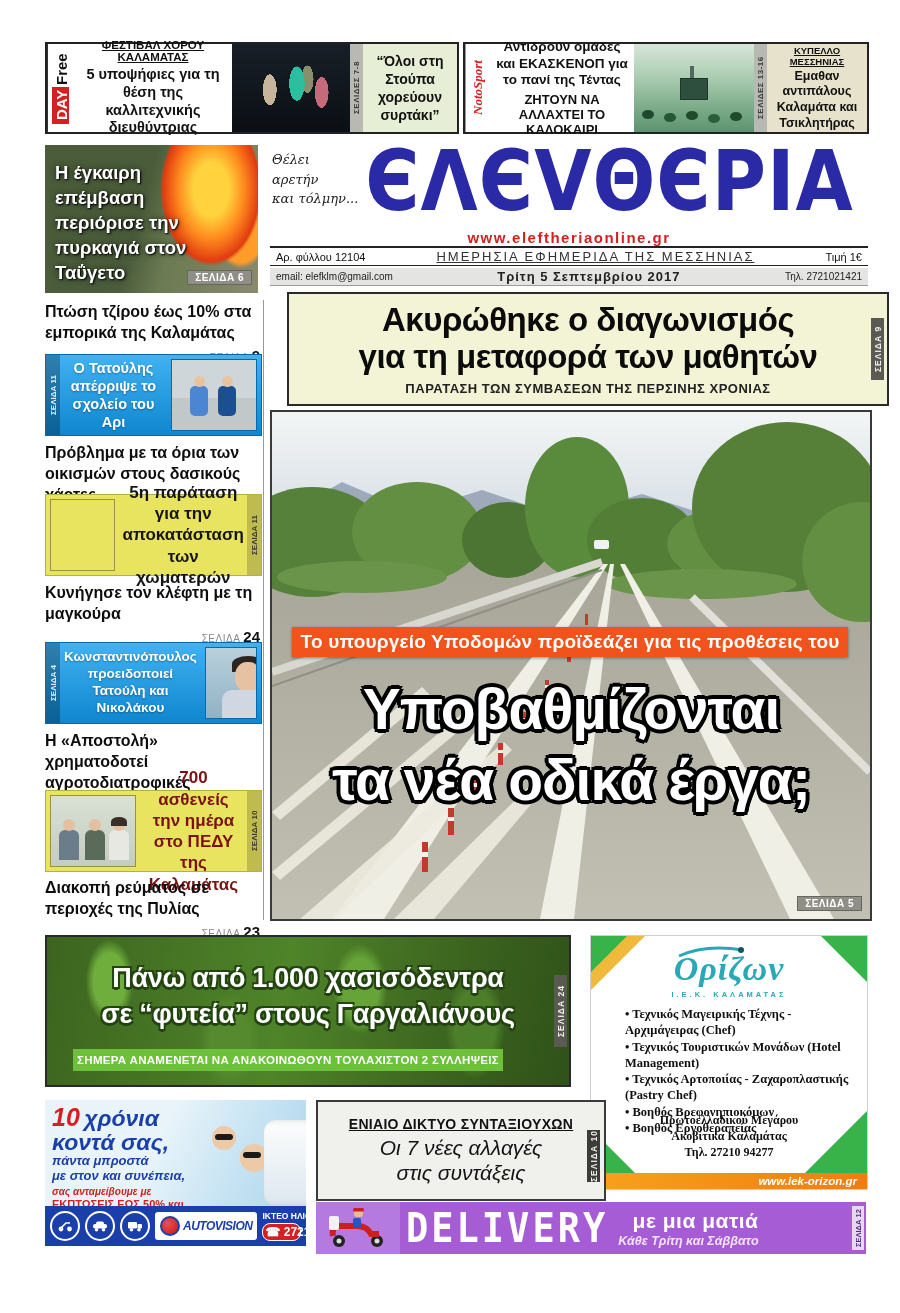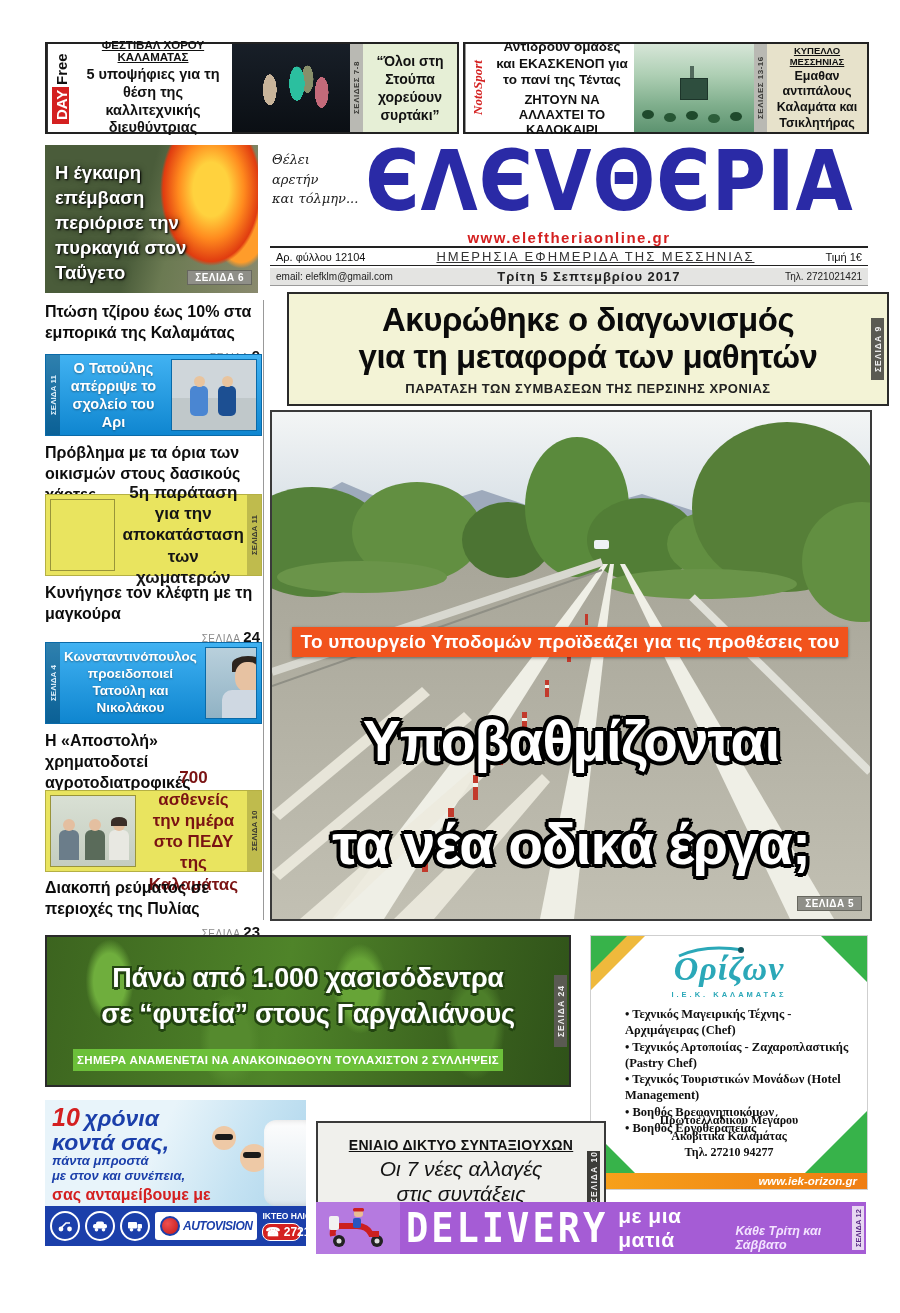--- a/index.html
+++ b/index.html
@@ -118,21 +118,21 @@
   .roadphoto{width:598px;height:507px;border:2px solid #3a3a3a;overflow:hidden;background:#b5b3a6;}
   .roadphoto svg{display:block;}
   .kickerbar{position:absolute;left:20px;top:215px;width:556px;height:30px;
      background:var(--orange,#f1531d);color:#fff;font-weight:bold;font-size:19px;
      display:flex;align-items:center;justify-content:center;letter-spacing:.2px;
      box-shadow:0 1px 3px rgba(0,0,0,.4);}
   .roadheadline{position:absolute;left:0;top:262px;width:100%;text-align:center;color:#fff;font-weight:bold;}
   .roadheadline .h1{font-size:57px;letter-spacing:-1px;line-height:1.25;}
   .roadheadline .h2{font-size:57px;letter-spacing:-1px;line-height:1.25;}
   .outline{text-shadow:-3px -3px 0 #000,3px -3px 0 #000,-3px 3px 0 #000,3px 3px 0 #000,
-           0 4px 0 #000,0 -4px 0 #000,4px 0 0 #000,-4px 0 0 #000;margin-top:32px;}
+           0 4px 0 #000,0 -4px 0 #000,4px 0 0 #000,-4px 0 0 #000;}
   .roadphoto .pagebadge{position:absolute;right:8px;bottom:8px;}
 
   
   .cannabis{width:522px;height:148px;border:2px solid #2a2a2a;overflow:hidden;background:
      radial-gradient(40px 70px at 12% 30%,#6fae3d 0 40%,transparent 60%),
      radial-gradient(50px 80px at 35% 70%,#558a2e 0 40%,transparent 60%),
      radial-gradient(45px 75px at 60% 35%,#67a437 0 40%,transparent 60%),
      radial-gradient(50px 90px at 82% 60%,#4d7f2a 0 40%,transparent 60%),
      linear-gradient(100deg,#3c641f,#4f8429 45%,#3a611e 80%,#2f5219);}
   .cannabis .c1{position:absolute;left:0;top:26px;width:100%;text-align:center;color:#fff;
@@ -167,21 +167,21 @@
   .orizon .obar{position:absolute;left:0;bottom:0;width:100%;height:16px;
      background:linear-gradient(90deg,#f7a21b,#ef7d12);color:#fff;font-style:italic;font-weight:bold;
      font-size:11.5px;display:flex;align-items:center;justify-content:flex-end;padding-right:10px;box-sizing:border-box;}
 
   
   .autovision{width:261px;height:146px;overflow:hidden;background:linear-gradient(115deg,#e8f4fa 0 40%,#c4e2f2 70%,#a9d2ea);}
   .autovision .txt{position:absolute;left:7px;top:4px;line-height:1.05;}
   .av-big{font-style:italic;font-weight:bold;font-size:23px;color:var(--deep_blue,#1b3faa);}
   .av-num{color:var(--brand_red,#d42020);font-size:25px;}
   .av-mid{font-style:italic;font-weight:bold;font-size:13px;color:var(--deep_blue,#1b3faa);line-height:1.15;}
-  .av-small{font-weight:bold;font-size:16px;color:var(--brand_red,#d42020);margin-top:3px;}
+  .av-small{font-weight:bold;font-size:10px;color:var(--brand_red,#d42020);margin-top:3px;font-style:italic;}
   .av-caps{font-weight:bold;font-size:11px;color:var(--brand_red,#d42020);line-height:1.2;}
   .av-tiny{font-style:italic;font-size:8.5px;color:var(--brand_red,#d42020);}
   .couple-head{position:absolute;width:24px;height:24px;border-radius:50%;background:#eec9a6;}
   .couple-head::before{content:'';position:absolute;left:3px;top:8px;width:18px;height:6px;border-radius:3px;background:#1a1a1a;}
   .ch1{right:70px;top:26px;}
   .ch2{right:38px;top:44px;width:28px;height:28px;}
   .carpanel{position:absolute;right:-14px;top:20px;width:56px;height:86px;border-radius:12px;background:linear-gradient(#fdfdfd,#dce8ef);box-shadow:inset -4px 0 6px rgba(0,0,0,.15);}
   .avbar{position:absolute;left:0;bottom:0;width:100%;height:40px;background:var(--deep_blue,#1b3faa);
      display:flex;align-items:center;gap:5px;padding:0 5px;box-sizing:border-box;}
   .avcircle{width:26px;height:26px;border-radius:50%;border:2px solid #fff;display:flex;align-items:center;justify-content:center;flex:none;}
@@ -198,21 +198,21 @@
      display:flex;flex-direction:column;align-items:center;justify-content:center;text-align:center;}
   .pensions .pk{font-size:14px;font-weight:bold;text-decoration:underline;letter-spacing:.3px;}
   .pensions .pt{font-style:italic;font-size:21px;line-height:1.2;margin-top:3px;color:#141414;}
   .pensions .pside{position:absolute;right:4px;top:28px;height:52px;width:13px;background:#3c3c38;}
 
   
   .delivery{width:550px;height:52px;background:var(--purple,#a55cd5);overflow:hidden;display:flex;align-items:center;}
   .delivery .scoot{width:84px;height:100%;background:#b57ae0;display:flex;align-items:center;justify-content:center;flex:none;}
   .delivery .dtitle{font-weight:bold;font-size:37px;color:#fff;letter-spacing:3px;margin-left:6px;
      font-family:"DejaVu Sans Mono",monospace;transform:scaleY(1.1);}
-  .delivery .dright{margin-left:10px;display:flex;align-items:flex-end;}
+  .delivery .dright{margin-left:10px;display:flex;flex-direction:column;align-items:flex-end;}
   .delivery .dsub{font-weight:bold;font-size:21px;color:#fff;letter-spacing:.5px;}
   .delivery .dsched{font-style:italic;font-weight:bold;font-size:12.5px;color:#f3e3ff;margin-top:1px;}
   .delivery .dside{position:absolute;right:2px;top:4px;height:44px;width:12px;background:#e7d8f2;color:#5a2a86;font-size:7.5px;font-weight:bold;}
 </style>
 </head>
 <body>
 
 <div class="page">
 
   <div class="abs banner banner-left">
@@ -417,22 +417,22 @@
     <div class="tri tri-bl"></div>
     <div class="tri tri-br"></div>
     <svg class="abs oswoosh" width="70" height="16" viewBox="0 0 70 16">
       <path d="M2,12 Q28,0 66,6" stroke="#2ba8b8" stroke-width="3" fill="none"></path>
       <circle cx="64" cy="6" r="3" fill="#15565e"></circle>
     </svg>
     <div class="ologo">Ορίζων</div>
     <div class="osub">Ι.Ε.Κ. ΚΑΛΑΜΑΤΑΣ</div>
     <ul>
       <li>Τεχνικός Μαγειρικής Τέχνης - Αρχιμάγειρας (Chef)</li>
+      <li>Τεχνικός Τουριστικών Μονάδων (Hotel Management)</li>
       <li>Τεχνικός Αρτοποιίας - Ζαχαροπλαστικής (Pastry Chef)</li>
-      <li>Τεχνικός Τουριστικών Μονάδων (Hotel Management)</li>
       <li>Βοηθός Βρεφονηπιοκόμων</li>
       <li>Βοηθός Εργοθεραπείας</li>
     </ul>
     <div class="oaddr">
       <div>Πρωτοελλαδικού Μεγάρου</div>
       <div>Ακοβίτικα Καλαμάτας</div>
       <div>Τηλ. 27210 94277</div>
     </div>
     <div class="obar">www.iek-orizon.gr</div>
   </div>
@@ -480,21 +480,21 @@
         <span class="dot"></span>
         <span class="brand">AUTOVISION</span>
       </div>
       <div class="avright">
         <span class="avcompany">ΙΚΤΕΟ ΗΛΙΟΠΟΥΛΟΣ ΑΕ</span>
         <span class="avphone"><span>☎ </span><span>27210 99699</span></span>
       </div>
     </div>
   </div>
 
-  <div class="abs pensions" style="left:316px;top:1100px;margin-top:21px;">
+  <div class="abs pensions" style="left:316px;top:1100px;">
     <div class="pk">ΕΝΙΑΙΟ ΔΙΚΤΥΟ ΣΥΝΤΑΞΙΟΥΧΩΝ</div>
     <div class="pt">Οι 7 νέες αλλαγές</div>
     <div class="pt" style="margin-top:0">στις συντάξεις</div>
     <div class="pside vbadge vtext">ΣΕΛΙΔΑ 10</div>
   </div>
 
   <div class="abs delivery" style="left:316px;top:1202px;">
     <div class="scoot">
       <svg width="62" height="40" viewBox="0 0 62 40">
         <circle cx="12" cy="33" r="6" fill="#222"></circle>

